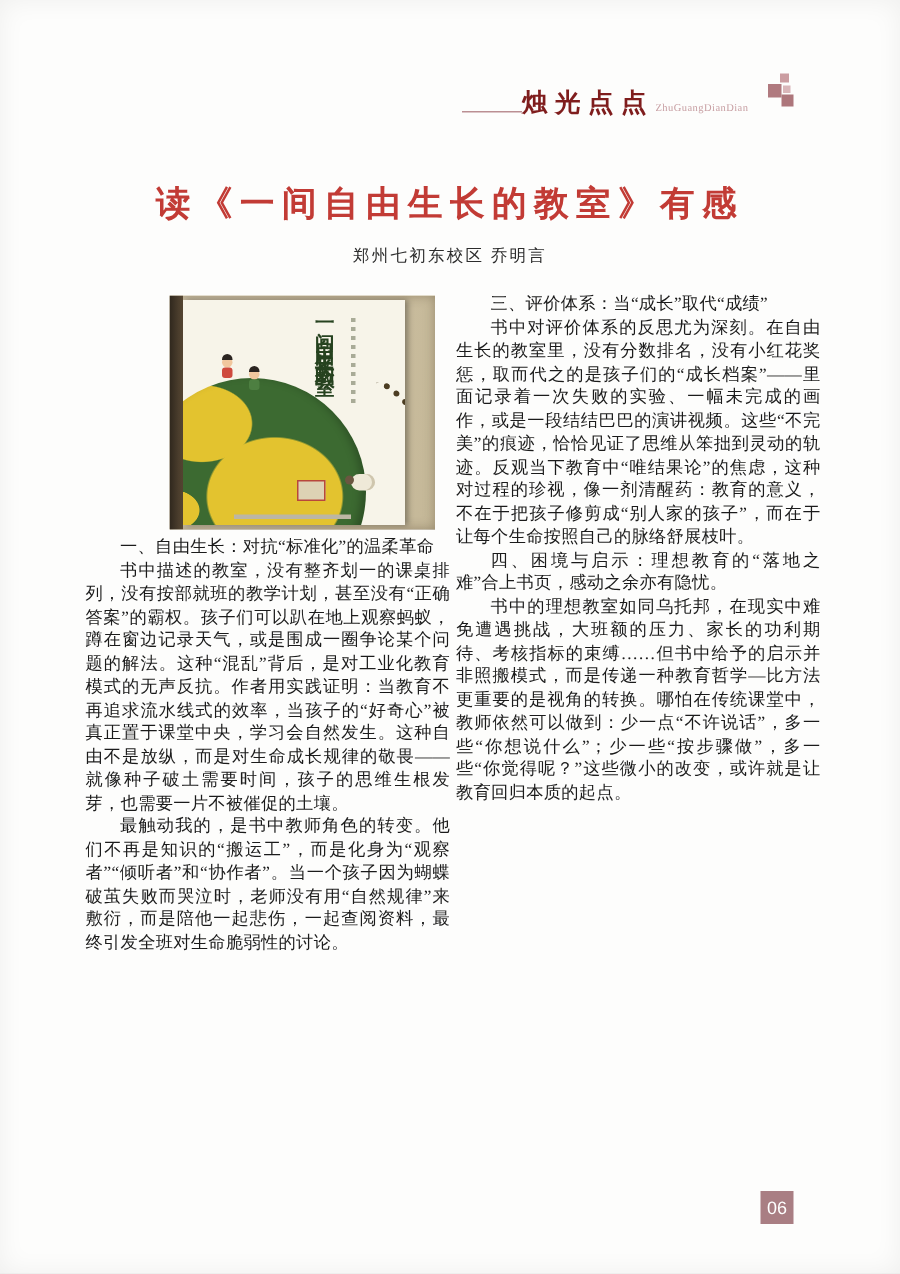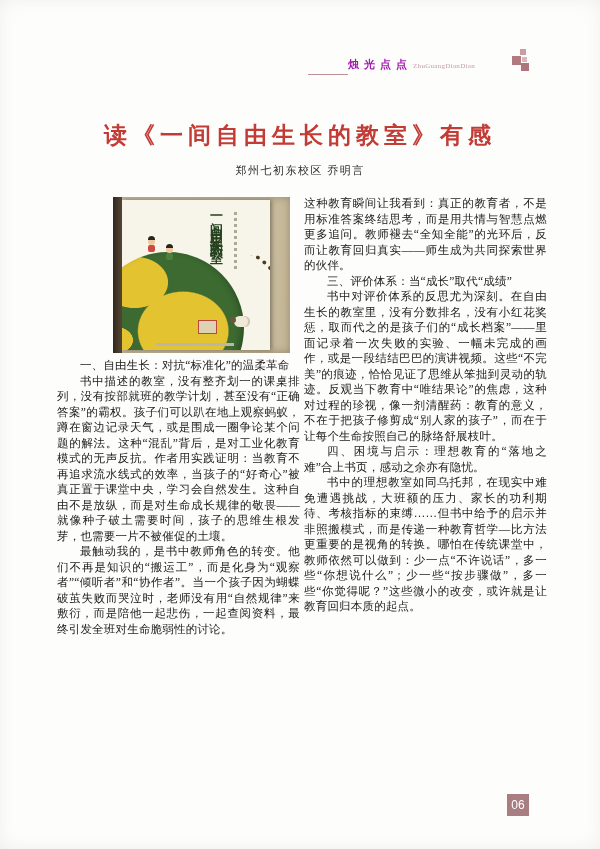--- a/index.html
+++ b/index.html
@@ -5,21 +5,21 @@
   html,body{margin:0;padding:0;background:#e9e9e9;}
   .page{
     position:relative;width:600px;height:849px;margin:0 auto;
     background:#fdfdfc;overflow:hidden;
     font-family:"Liberation Serif","DejaVu Serif",serif;
     box-shadow:inset 0 0 18px rgba(0,0,0,.06);
   }
   
   .header-rule{position:absolute;left:308px;top:74px;width:40px;height:1px;background:#bb8f93;}
   .brand{position:absolute;left:348px;top:57px;display:flex;align-items:baseline;}
-  .brand-main{font-size:11px;font-weight:bold;letter-spacing:5px;color:#a21caf;font-family:Liberation Mono, monospace;}
+  .brand-main{font-size:17px;font-weight:bold;letter-spacing:5px;color:#7f1d1d;font-family:Liberation Mono, monospace;}
   .brand-sub{font-size:7px;color:#c79ea2;letter-spacing:.3px;margin-left:1px;}
   .pixicon{position:absolute;left:512px;top:49px;width:20px;height:24px;}
   .pixicon span{position:absolute;display:block;}
   .px1{left:8px;top:0;width:6px;height:6px;background:#cb9da1;}
   .px2{left:0;top:7px;width:9px;height:9px;background:#b07a7f;}
   .px3{left:10px;top:8px;width:5px;height:5px;background:#d9b6b9;}
   .px4{left:9px;top:14px;width:8px;height:8px;background:#ad767b;}
   
   .title{position:absolute;top:120px;left:0;width:100%;text-align:center;
     font-size:23px;font-weight:bold;color:#c23b35;letter-spacing:5px;}
@@ -107,21 +107,20 @@
     </div>
   </div>
 
   <div class="col col-left">
     <p>一、自由生长：对抗“标准化”的温柔革命</p>
     <p>书中描述的教室，没有整齐划一的课桌排列，没有按部就班的教学计划，甚至没有“正确答案”的霸权。孩子们可以趴在地上观察蚂蚁，蹲在窗边记录天气，或是围成一圈争论某个问题的解法。这种“混乱”背后，是对工业化教育模式的无声反抗。作者用实践证明：当教育不再追求流水线式的效率，当孩子的“好奇心”被真正置于课堂中央，学习会自然发生。这种自由不是放纵，而是对生命成长规律的敬畏——就像种子破土需要时间，孩子的思维生根发芽，也需要一片不被催促的土壤。</p>
     <p>最触动我的，是书中教师角色的转变。他们不再是知识的“搬运工”，而是化身为“观察者”“倾听者”和“协作者”。当一个孩子因为蝴蝶破茧失败而哭泣时，老师没有用“自然规律”来敷衍，而是陪他一起悲伤，一起查阅资料，最终引发全班对生命脆弱性的讨论。</p>
   </div>
 
   <div class="col col-right">
-    <p class="noindent">这种教育瞬间让我看到：真正的教育者，不是用标准答案终结思考，而是用共情与智慧点燃更多追问。教师褪去“全知全能”的光环后，反而让教育回归真实——师生成为共同探索世界的伙伴。</p>
     <p>三、评价体系：当“成长”取代“成绩”</p>
     <p>书中对评价体系的反思尤为深刻。在自由生长的教室里，没有分数排名，没有小红花奖惩，取而代之的是孩子们的“成长档案”——里面记录着一次失败的实验、一幅未完成的画作，或是一段结结巴巴的演讲视频。这些“不完美”的痕迹，恰恰见证了思维从笨拙到灵动的轨迹。反观当下教育中“唯结果论”的焦虑，这种对过程的珍视，像一剂清醒药：教育的意义，不在于把孩子修剪成“别人家的孩子”，而在于让每个生命按照自己的脉络舒展枝叶。</p>
     <p>四、困境与启示：理想教育的“落地之难”合上书页，感动之余亦有隐忧。</p>
     <p>书中的理想教室如同乌托邦，在现实中难免遭遇挑战，大班额的压力、家长的功利期待、考核指标的束缚……但书中给予的启示并非照搬模式，而是传递一种教育哲学—比方法更重要的是视角的转换。哪怕在传统课堂中，教师依然可以做到：少一点“不许说话”，多一些“你想说什么”；少一些“按步骤做”，多一些“你觉得呢？”这些微小的改变，或许就是让教育回归本质的起点。</p>
   </div>
 
   <div class="page-badge">06</div>
 
 </div>
 

